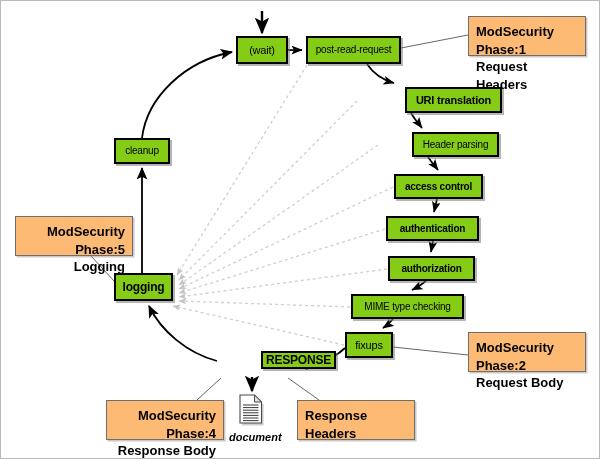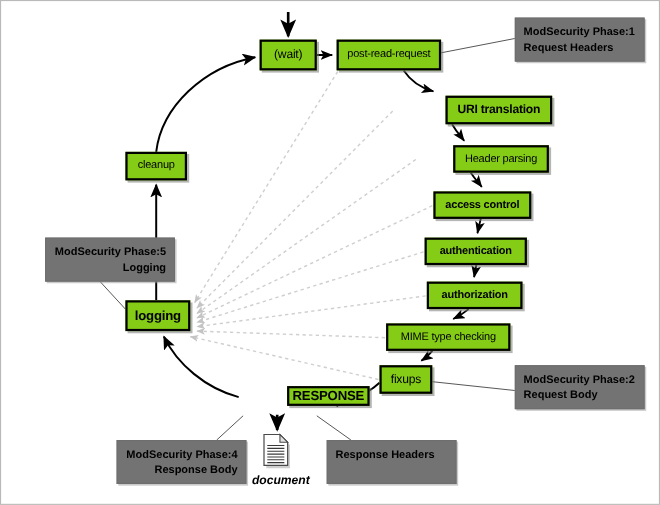--- a/index.html
+++ b/index.html
@@ -46,24 +46,24 @@
     font-family: "Liberation Sans", sans-serif;
     z-index: 3;
   }
   .node.bold { font-weight: bold; }
   .node.shadow { box-shadow: 2px 2px 0 0 rgba(120,120,120,0.55); }
 
   
   .note {
     position: absolute;
     box-sizing: border-box;
-    background: #737373;
+    background: #fdba74;
     border: 1px solid #6e6e6e;
     color: #000000;
-    font-size: 10px;
+    font-size: 13px;
     font-weight: bold;
     line-height: 1.35;
     padding: 6px 7px;
     z-index: 3;
     box-shadow: 1.5px 1.5px 0 0 rgba(150,150,150,0.5);
   }
   .note .l { display: block; }
   .note.right-align { text-align: right; }
 
   
@@ -174,21 +174,21 @@
     <span class="l">ModSecurity Phase:2</span>
     <span class="l">Request Body</span>
   </div>
   <div class="note" style="left: 296px; top: 399px; width: 118px; height: 40px;">
     <span class="l">Response Headers</span>
   </div>
   <div class="note right-align" style="left: 105px; top: 399px; width: 118px; height: 40px;">
     <span class="l">ModSecurity Phase:4</span>
     <span class="l">Response Body</span>
   </div>
-  <div class="note right-align" style="left: 14px; top: 215px; width: 118px; height: 40px; margin-left: 26px;">
+  <div class="note right-align" style="left: 14px; top: 215px; width: 118px; height: 40px;">
     <span class="l">ModSecurity Phase:5</span>
     <span class="l">Logging</span>
   </div>
 
   <svg id="doc-icon" width="28" height="34" viewBox="0 0 28 34" xmlns="http://www.w3.org/2000/svg" style="left: 236px; top: 392px;">
     <path d="M3.5 3 L18 3 L25 10 L25 31 L3.5 31 Z" fill="#cfcfcf" transform="translate(1.6,1.6)"></path>
     <path d="M3 2 L17.5 2 L24.5 9 L24.5 30 L3 30 Z" fill="#ffffff" stroke="#4a4a4a" stroke-width="1.1"></path>
     <path d="M17.5 2 L17.5 9 L24.5 9 Z" fill="#e2e2e2" stroke="#4a4a4a" stroke-width="1"></path>
     <g stroke="#3a3a3a" stroke-width="1">
       <line x1="6" y1="12" x2="21.5" y2="12"></line>

